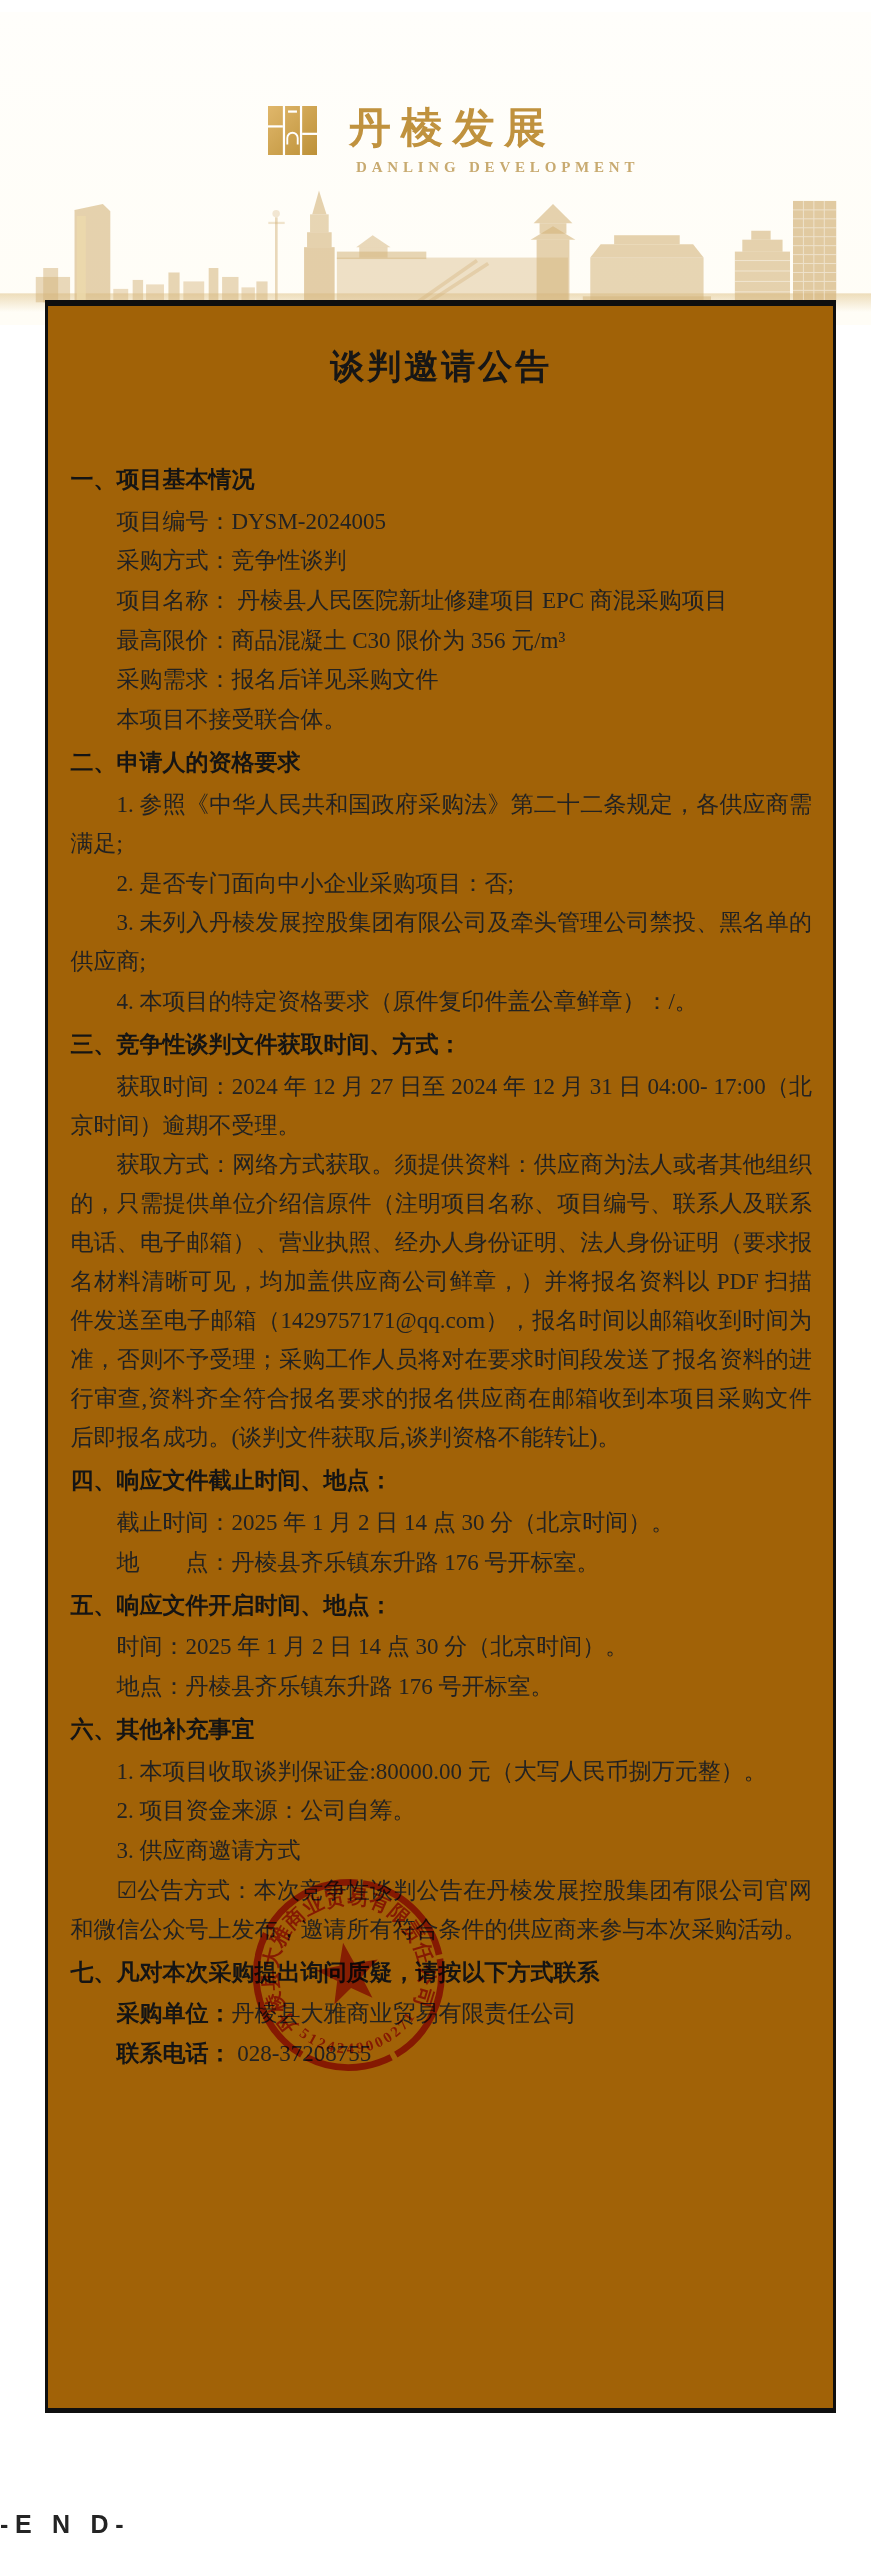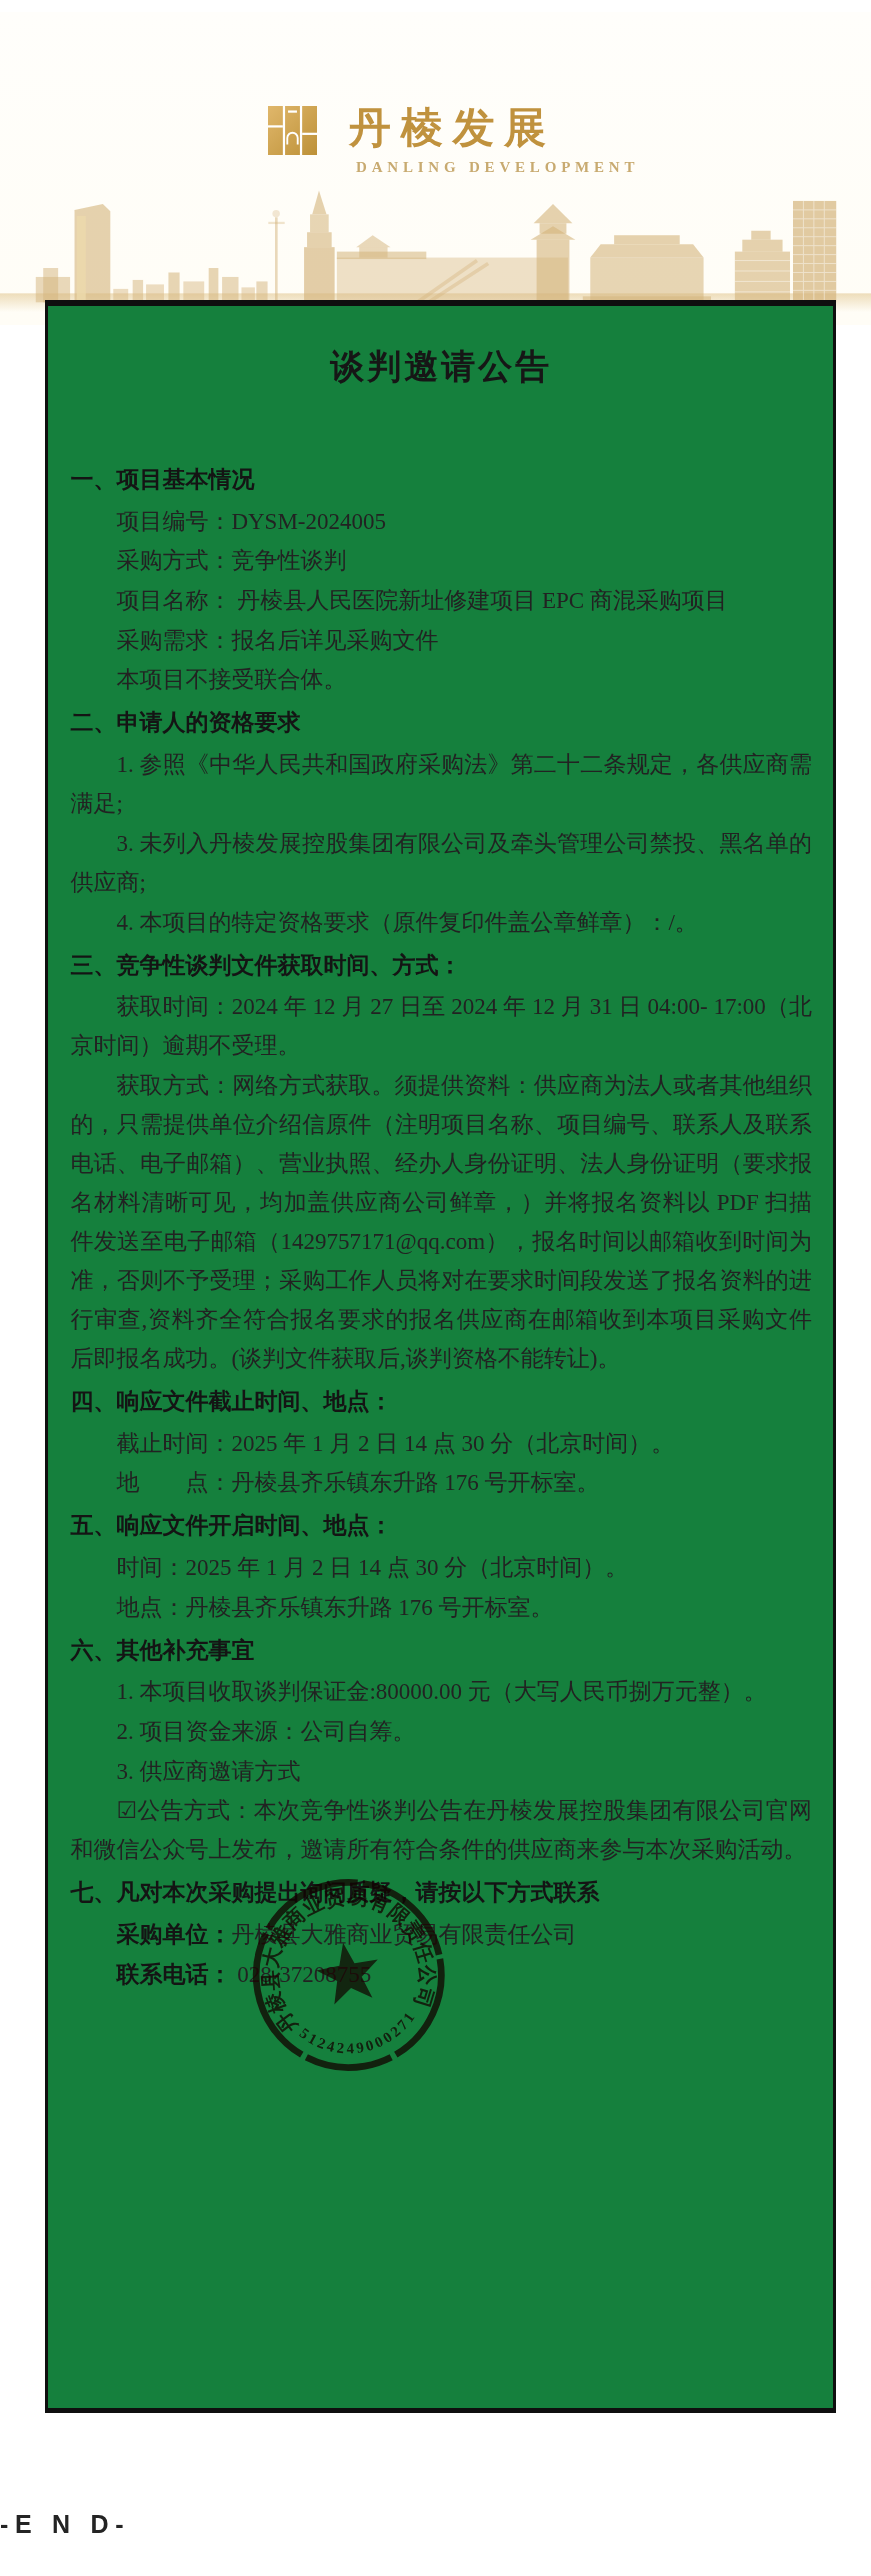--- a/index.html
+++ b/index.html
@@ -12,21 +12,21 @@
   .logo-mark{position:absolute;left:268px;top:94px;width:49px;height:49px;}
   .brand-cn{position:absolute;left:349px;top:88px;font-size:42px;font-weight:bold;
             letter-spacing:9.7px;color:#c0923e;white-space:nowrap;
             text-shadow:0 0.7px 0 rgba(255,255,255,.6);}
   .brand-en{position:absolute;left:356px;top:147px;font-size:15px;font-weight:600;
             letter-spacing:4.8px;color:#c8aa70;white-space:nowrap;}
   .skyline{position:absolute;left:0;top:177px;width:872px;height:123px;}
 
   
   .doc-box{position:absolute;left:45px;top:300px;width:791px;height:2113px;
-           box-sizing:border-box;background:#15803d;
+           box-sizing:border-box;background:#a16207;
            border:3.7px solid #0f0f0f;border-top-width:6.7px;border-bottom-width:5.2px;
            padding:36px 21px 0 22.4px;z-index:2;}
   .doc-title{margin:0 0 72px;text-align:center;font-size:34px;line-height:48px;
              font-weight:bold;letter-spacing:3px;color:#161616;
              font-family:"Liberation Sans","DejaVu Sans",sans-serif;}
   .doc-body p{margin:0 0 0.7px;font-size:23px;line-height:39px;text-align:justify;
               color:#222;}
   .doc-body p.h{font-weight:bold;margin-top:6px;
                 font-family:Liberation Mono, monospace;color:#141414;}
   .doc-body p.ind{text-indent:46px;}
@@ -123,24 +123,26 @@
   </svg>
 </div>
 
 <div class="doc-box">
   <h1 class="doc-title">谈判邀请公告</h1>
   <div class="doc-body">
       <p class="h">一、项目基本情况</p>
       <p class="ind">项目编号：DYSM-2024005</p>
       <p class="ind">采购方式：竞争性谈判</p>
       <p class="ind">项目名称： 丹棱县人民医院新址修建项目 EPC 商混采购项目</p>
+      <p class="ind">最高限价：商品混凝土 C30 限价为 356 元/m³</p>
       <p class="ind">采购需求：报名后详见采购文件</p>
       <p class="ind">本项目不接受联合体。</p>
       <p class="h">二、申请人的资格要求</p>
       <p class="ind">1. 参照《中华人民共和国政府采购法》第二十二条规定，各供应商需满足;</p>
+      <p class="ind">2. 是否专门面向中小企业采购项目：否;</p>
       <p class="ind">3. 未列入丹棱发展控股集团有限公司及牵头管理公司禁投、黑名单的供应商;</p>
       <p class="ind">4. 本项目的特定资格要求（原件复印件盖公章鲜章）：/。</p>
       <p class="h">三、竞争性谈判文件获取时间、方式：</p>
       <p class="ind">获取时间：2024 年 12 月 27 日至 2024 年 12 月 31 日 04:00- 17:00（北京时间）逾期不受理。</p>
       <p class="ind">获取方式：网络方式获取。须提供资料：供应商为法人或者其他组织的，只需提供单位介绍信原件（注明项目名称、项目编号、联系人及联系电话、电子邮箱）、营业执照、经办人身份证明、法人身份证明（要求报名材料清晰可见，均加盖供应商公司鲜章，）并将报名资料以 PDF 扫描件发送至电子邮箱（1429757171@qq.com），报名时间以邮箱收到时间为准，否则不予受理；采购工作人员将对在要求时间段发送了报名资料的进行审查,资料齐全符合报名要求的报名供应商在邮箱收到本项目采购文件后即报名成功。(谈判文件获取后,谈判资格不能转让)。</p>
       <p class="h">四、响应文件截止时间、地点：</p>
       <p class="ind">截止时间：2025 年 1 月 2 日 14 点 30 分（北京时间）。</p>
       <p class="ind">地　　点：丹棱县齐乐镇东升路 176 号开标室。</p>
       <p class="h">五、响应文件开启时间、地点：</p>
       <p class="ind">时间：2025 年 1 月 2 日 14 点 30 分（北京时间）。</p>

